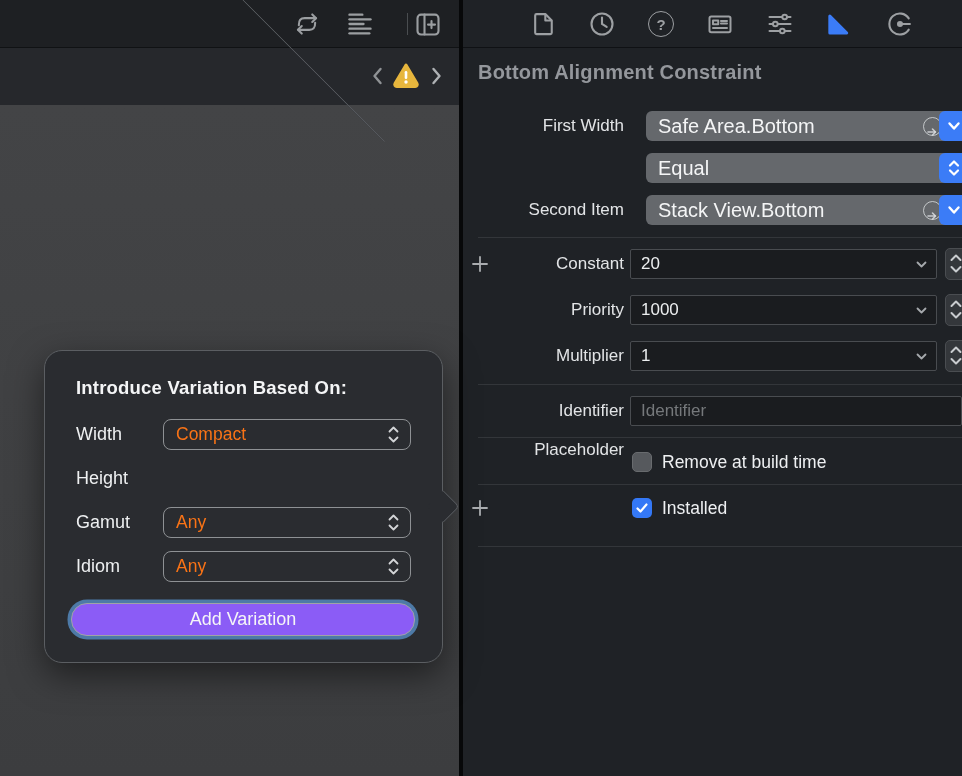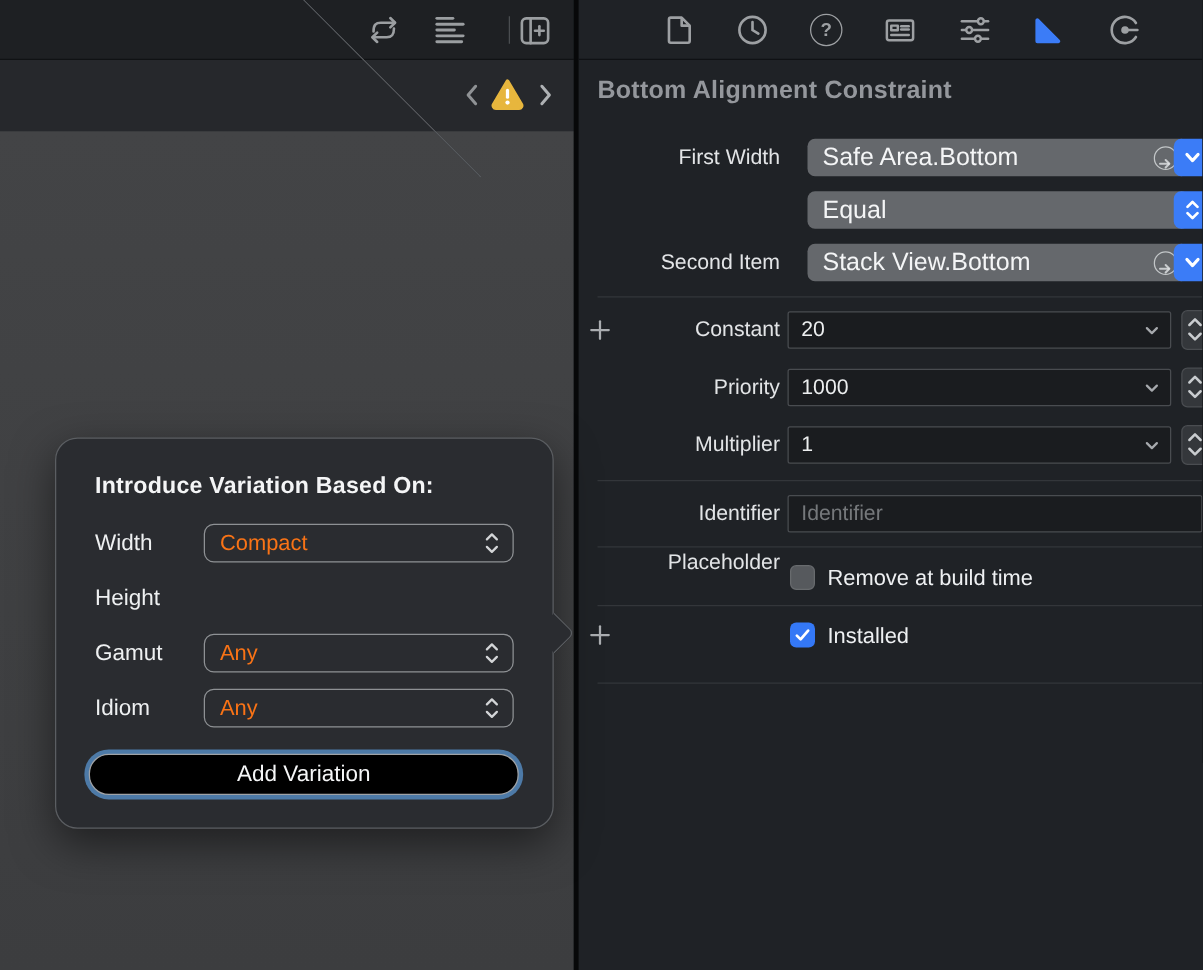--- a/index.html
+++ b/index.html
@@ -29,21 +29,21 @@
   .pop-title { position:absolute; left:31px; top:26px; font-size:18.5px; font-weight:bold;
                color:#f4f5f6; letter-spacing:.2px; }
   .pop-label { position:absolute; left:31px; width:84px; font-size:18px; color:#eef0f1;
                line-height:31px; }
   .pop-select { position:absolute; left:118px; width:248px; height:31px;
                 border:1.5px solid #8e9194; border-radius:8px; background:transparent;
                 font-size:17.5px; color:#f97316; line-height:28px; padding-left:12px;
                 cursor:default; }
   .pop-select svg { position:absolute; right:10px; top:5px; width:13px; height:19px; color:#d3d5d7; }
   .pop-button { position:absolute; left:26px; top:252px; width:344px; height:33px;
-                background:#000000; border:1.5px solid #a0a3a6; border-radius:16px;
+                background:#8b5cf6; border:1.5px solid #a0a3a6; border-radius:16px;
                 box-shadow:0 0 0 3.5px #4d7aa7; color:#f5f6f7; font-size:18px;
                 text-align:center; line-height:30px; }
 
   
   .pane-divider { position:absolute; left:459px; top:0; width:4px; height:776px; background:#070809; }
 
   
   .inspector { position:absolute; left:463px; top:0; width:499px; height:776px; background:#1f2226; }
   .insp-tabbar { position:absolute; left:0; top:0; width:100%; height:48px;
                  border-bottom:1px solid #0f1114; }

